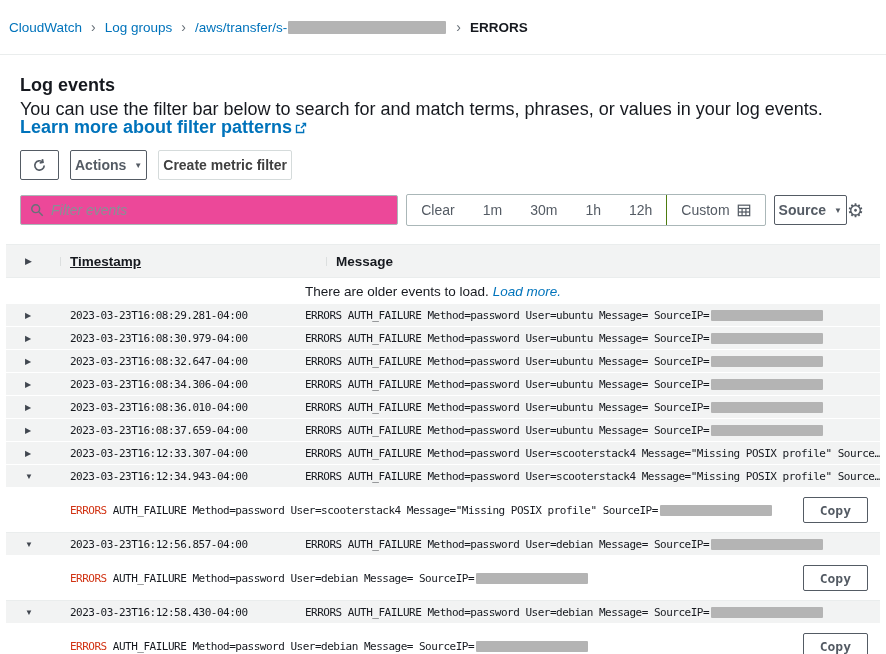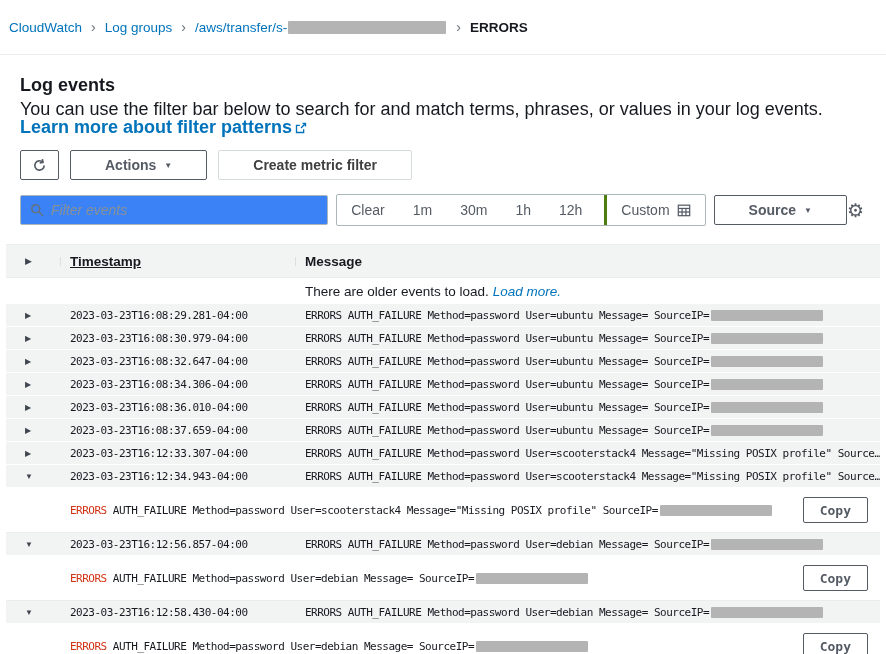--- a/index.html
+++ b/index.html
@@ -47,71 +47,71 @@
   .btn {
     font-family: inherit;
     font-size: 14px;
     font-weight: 700;
     line-height: 1;
     color: #545b64;
     background: #fff;
     border: 1px solid #545b64;
     border-radius: 2px;
     height: 30px;
-    padding: 0 34px;
+    padding: 0 4px;
     display: inline-flex;
     align-items: center;
     gap: 8px;
     cursor: pointer;
   }
   .btn.disabled { color: #404040; border-color: #d5dbdb; cursor: not-allowed; }
   .btn .dd-caret { font-size: 8px; line-height: 1; transform: translateY(1px); }
   .icon-btn { padding: 0 11px; }
 
   .toolbar { display: flex; align-items: center; gap: 11px; margin-bottom: 14px; }
 
   
   .filter-row { display: flex; align-items: center; margin-bottom: 18px; }
   .search-box {
     width: 390px; height: 30px;
     border: 1px solid #aab7b8; border-radius: 2px;
     display: flex; align-items: center; gap: 7px;
-    padding: 0 9px; background: #3b82f6;
+    padding: 0 9px; background: #ec4899;
   }
   .search-input { border: 0; outline: 0; flex: 1; font-family: inherit; font-size: 14px; background: transparent; color: #16191f; }
   .search-input::placeholder { color: #879196; font-style: italic; }
 
   .range-group {
     display: flex; align-items: stretch; height: 32px;
     border: 1px solid #aab7b8; border-radius: 2px; margin-left: 8px; background: #fff;
   }
   .range-btn {
     border: 0; background: none; font-family: inherit; font-size: 14px;
     color: #545b64; padding: 0 14px; cursor: pointer;
     display: flex; align-items: center; gap: 7px;
   }
-  .range-btn.custom { border-left: 3px solid #4d7c0f; margin-left: 8px; }
+  .range-btn.custom { border-left: 1px solid #4d7c0f; }
   .display-btn { margin-left: 8px; }
   .gear-btn {
     margin-left: auto; margin-right: 2px;
     border: 0; background: none; cursor: pointer;
     color: #545b64; font-size: 19px; line-height: 1; padding: 0;
   }
 
   
   .log-table { margin: 0 6px; }
   .thead {
     display: flex; align-items: center; height: 34px;
     background: #f2f3f3;
     border-top: 1px solid #eaeded; border-bottom: 1px solid #eaeded;
     font-size: 13.5px; font-weight: 700; color: #16191f;
   }
   .col-caret { width: 64px; padding-left: 19px; font-size: 9px; color: #414750; flex: none; }
   .col-ts { width: 235px; flex: none; position: relative; text-decoration: underline; }
-  .col-msg { flex: 1; position: relative; }
+  .col-msg { flex: 1; position: relative; margin-left: 31px; }
   .thead .col-ts::before, .thead .col-msg::before {
     content: ""; position: absolute; left: -10px; top: 3px; bottom: 3px; width: 1px; background: #dcdfdf;
   }
 
   .load-more-row { display: flex; align-items: center; height: 26px; background: #fff; font-size: 13.5px; }
   .load-more-row .lead { width: 299px; flex: none; }
   .load-more-link { color: #0073bb; font-style: italic; text-decoration: none; cursor: pointer; }
 
   .log-row {
     display: flex; align-items: center; height: 23px;

